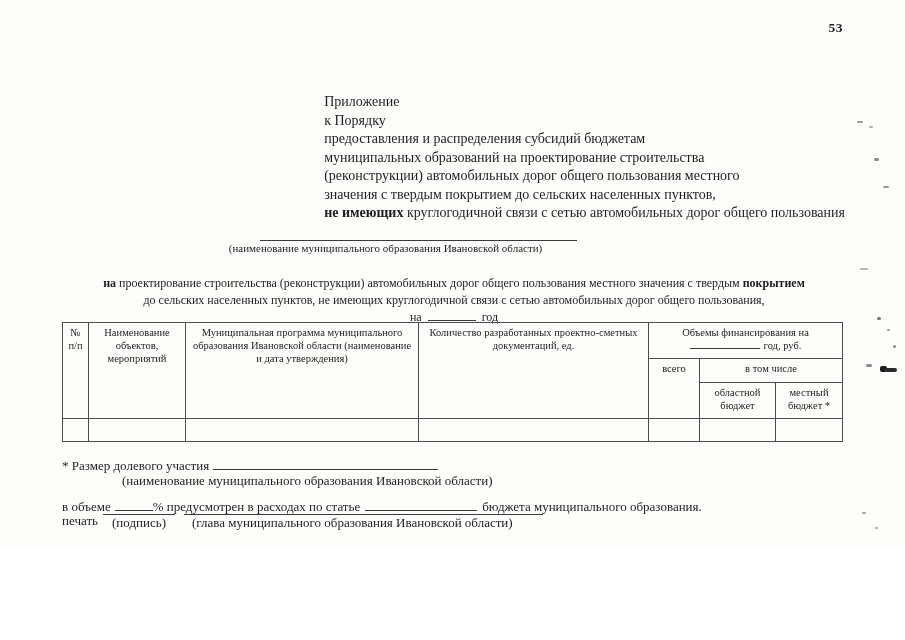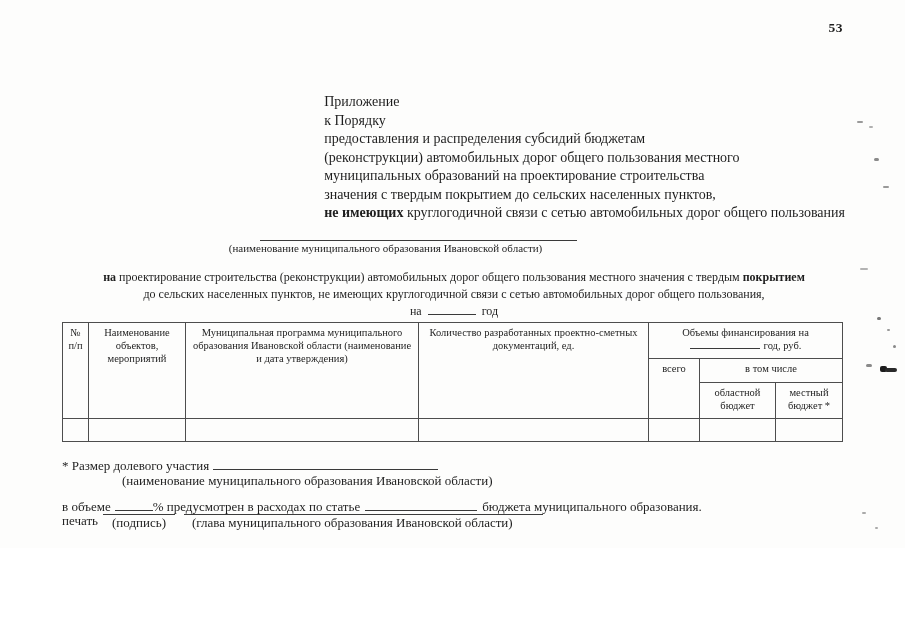--- a/index.html
+++ b/index.html
@@ -25,21 +25,21 @@
   }
   .app-title{font-size:12.5px; margin-bottom:3px;}
   .name-underline{
     width:317px; height:1px; background:#3a3a3a;
     margin:12px 0 0 197px;
   }
   .name-caption{
     width:317px; margin-left:164px; text-align:center;
     font-size:11px; line-height:14px;
   }
-  .subject-line{margin-top:14px;}
+  .subject-line{margin-top:20px;}
   .blank{
     display:inline-block; border-bottom:1px solid #3a3a3a;
     height:11px; vertical-align:baseline;
   }
   .year-blank{width:48px; margin:0 6px;}
   .apptable{
     position:absolute; left:62px; top:322px;
     border-collapse:collapse; table-layout:fixed; width:781px;
     font-size:10.5px; line-height:13px;
   }
@@ -75,22 +75,22 @@
 <body>
 
 <div class="page">
 
   <div class="page-number">53</div>
 
   <div class="header-block">
     <div>Приложение</div>
     <div>к Порядку</div>
     <div>предоставления и распределения субсидий бюджетам</div>
+    <div>муниципальных образований на проектирование строительства</div>
     <div>(реконструкции) автомобильных дорог общего пользования местного</div>
-    <div>муниципальных образований на проектирование строительства</div>
     <div>значения с твердым покрытием до сельских населенных пунктов,</div>
     <div><span class="b">не имеющих</span><span> круглогодичной связи с сетью автомобильных дорог общего пользования</span></div>
   </div>
 
   <div class="application">
     <div class="name-underline"></div>
     <div class="name-caption">(наименование муниципального образования Ивановской области)</div>
     <div class="subject-line"><span class="b">на</span><span> проектирование строительства (реконструкции) автомобильных дорог общего пользования местного значения с твердым </span><span class="b">покрытием</span></div>
     <div>до сельских населенных пунктов, не имеющих круглогодичной связи с сетью автомобильных дорог общего пользования,</div>
     <div><span>на</span><span class="blank year-blank"></span><span>год</span></div>

